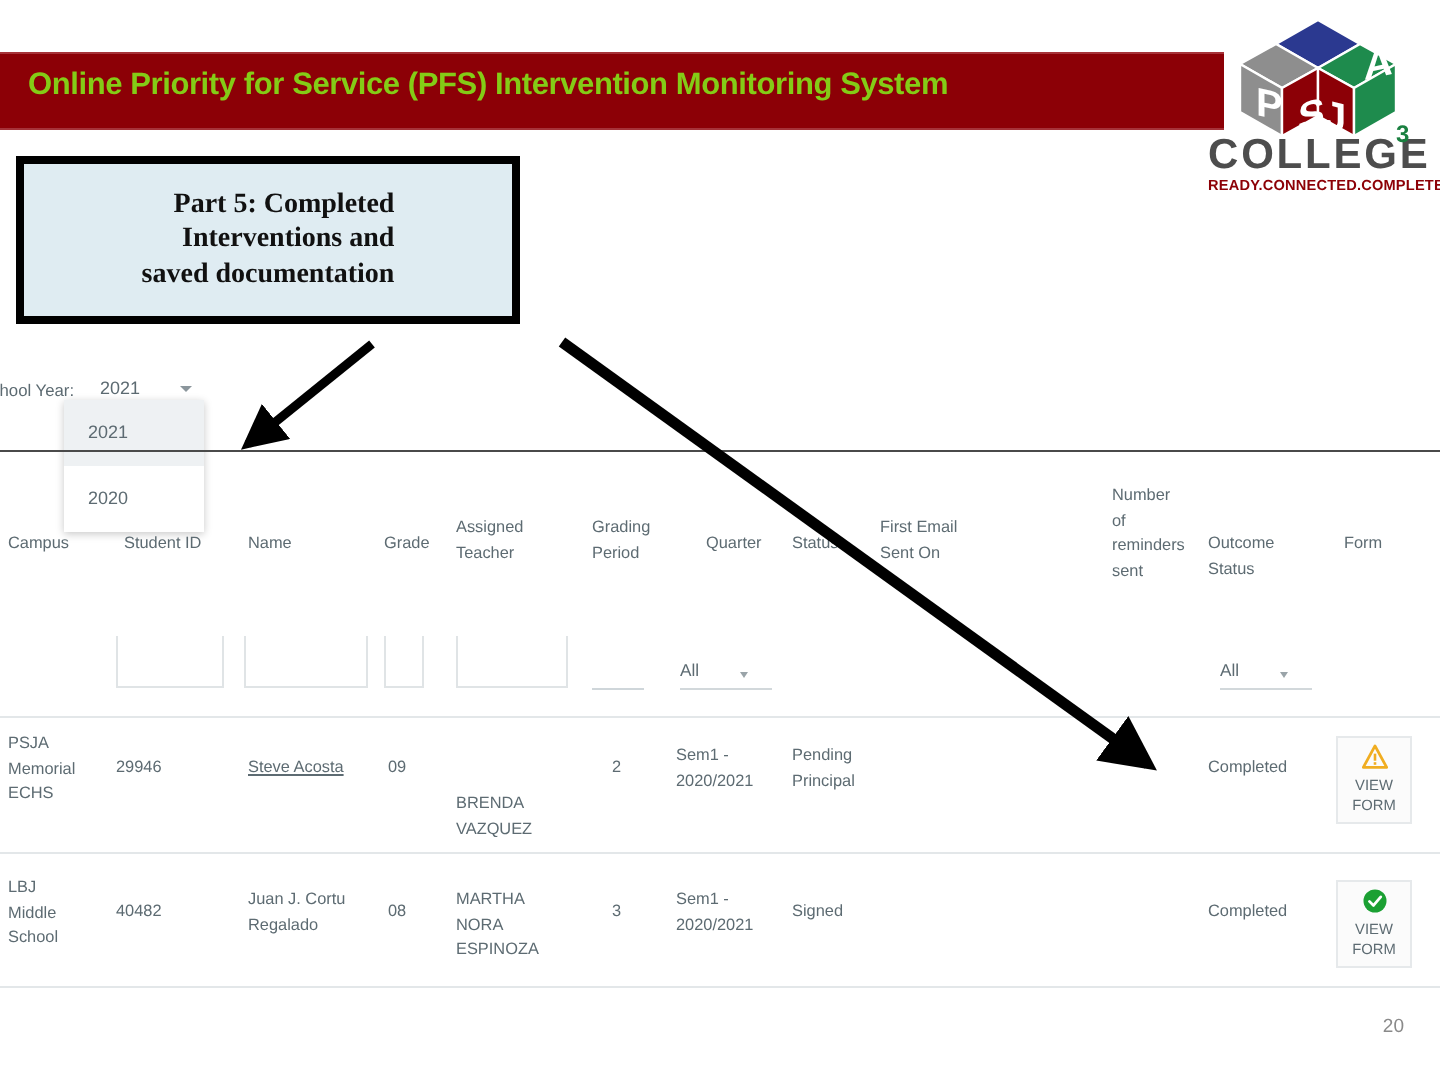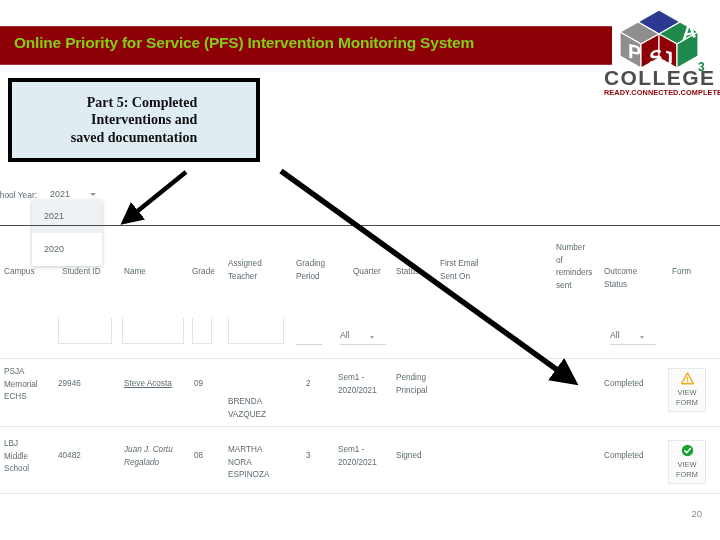--- a/index.html
+++ b/index.html
@@ -252,21 +252,21 @@
         <div class="lbl">VIEW</div>
         <div class="lbl">FORM</div>
       </div>
     </div>
 
     <div class="colline" style="top:248px;"></div>
 
     <div>
       <div class="cell" style="left:4px;top:260px;width:40px;">LBJ Middle School</div>
       <div class="cell" style="left:58px;top:272px;width:46px;">40482</div>
-      <div class="cell" style="left:124px;top:266px;width:54px;font-style:italic;">Juan J. Cortu Regalado</div>
+      <div class="cell" style="left:124px;top:266px;width:54px;">Juan J. Cortu Regalado</div>
       <div class="cell" style="left:194px;top:272px;width:20px;">08</div>
       <div class="cell" style="left:228px;top:266px;width:56px;">MARTHA NORA ESPINOZA</div>
       <div class="cell" style="left:306px;top:272px;width:16px;">3</div>
       <div class="cell" style="left:338px;top:266px;width:44px;">Sem1 - 2020/2021</div>
       <div class="cell" style="left:396px;top:272px;width:42px;">Signed</div>
       <div class="cell" style="left:440px;top:272px;width:44px;"></div>
       <div class="cell" style="left:495px;top:272px;width:48px;"></div>
       <div class="cell" style="left:560px;top:272px;width:36px;"></div>
       <div class="cell" style="left:604px;top:272px;width:48px;">Completed</div>
       <div class="formbtn" style="left:668px;top:262px;">

